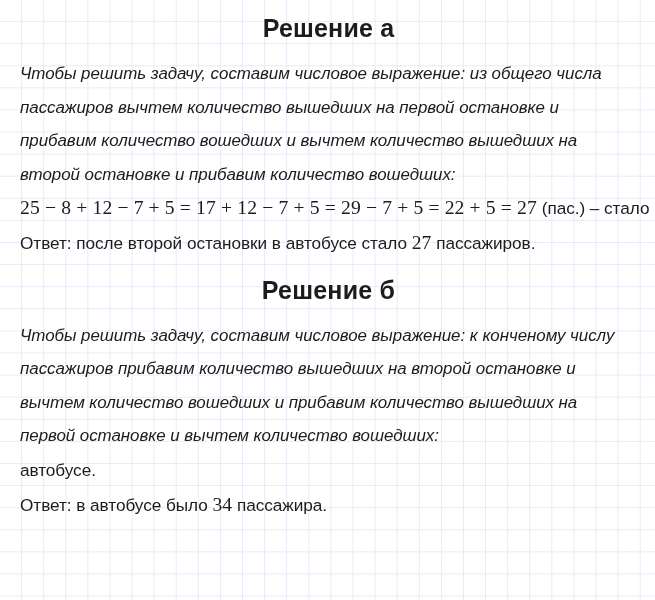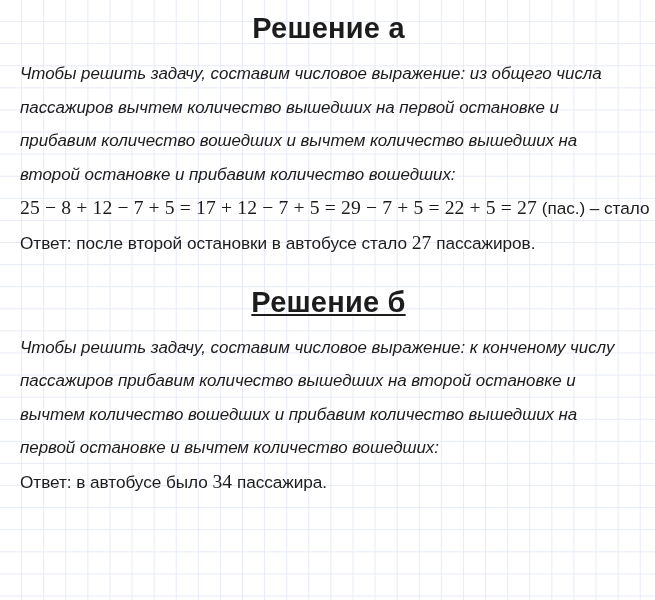--- a/index.html
+++ b/index.html
@@ -37,21 +37,21 @@
     z-index: 2;
     padding: 0 18px 0 20px;
     box-sizing: border-box;
   }
 
   
   .solution-heading {
     text-align: center;
     font-family: "Liberation Sans", sans-serif;
     font-weight: bold;
-    font-size: 29px;
+    font-size: 25px;
     line-height: 34px;
     color: #1c1c1c;
     letter-spacing: 0.2px;
     white-space: nowrap;
   }
 
   
   .line {
     font-family: "Liberation Sans", sans-serif;
     font-size: 17.2px;
@@ -90,21 +90,21 @@
   .line.math .tail {
     font-family: "Liberation Sans", sans-serif;
     font-size: 17.2px;
     letter-spacing: -0.05px;
   }
 
   
   .gap-top-1  { margin-top: 11px; }
   .gap-top-2  { margin-top: 12px; }
   .gap-top-3  { }
-  .heading-b  { margin-top: 24px; text-decoration: underline; }
+  .heading-b  { margin-top: 12px; }
 </style>
 </head>
 <body>
 
 <div id="sheet">
 
   <div id="content">
 
     <div>
 
@@ -130,18 +130,19 @@
 
       <div class="line italic gap-top-2">Чтобы решить задачу, составим числовое выражение: к конченому числу</div>
 
       <div class="line italic">пассажиров прибавим количество вышедших на второй остановке и</div>
 
       <div class="line italic">вычтем количество вошедших и прибавим количество вышедших на</div>
 
       <div class="line italic">первой остановке и вычтем количество вошедших:</div>
 
 
+      <div class="line upright"><span>автобусе.</span><span class="num"></span><span></span></div>
 
       <div class="line upright gap-top-3"><span>Ответ: в автобусе было </span><span class="num">34</span><span> пассажира.</span></div>
     </div>
 
   </div>
 </div>
 
 </body></html>

